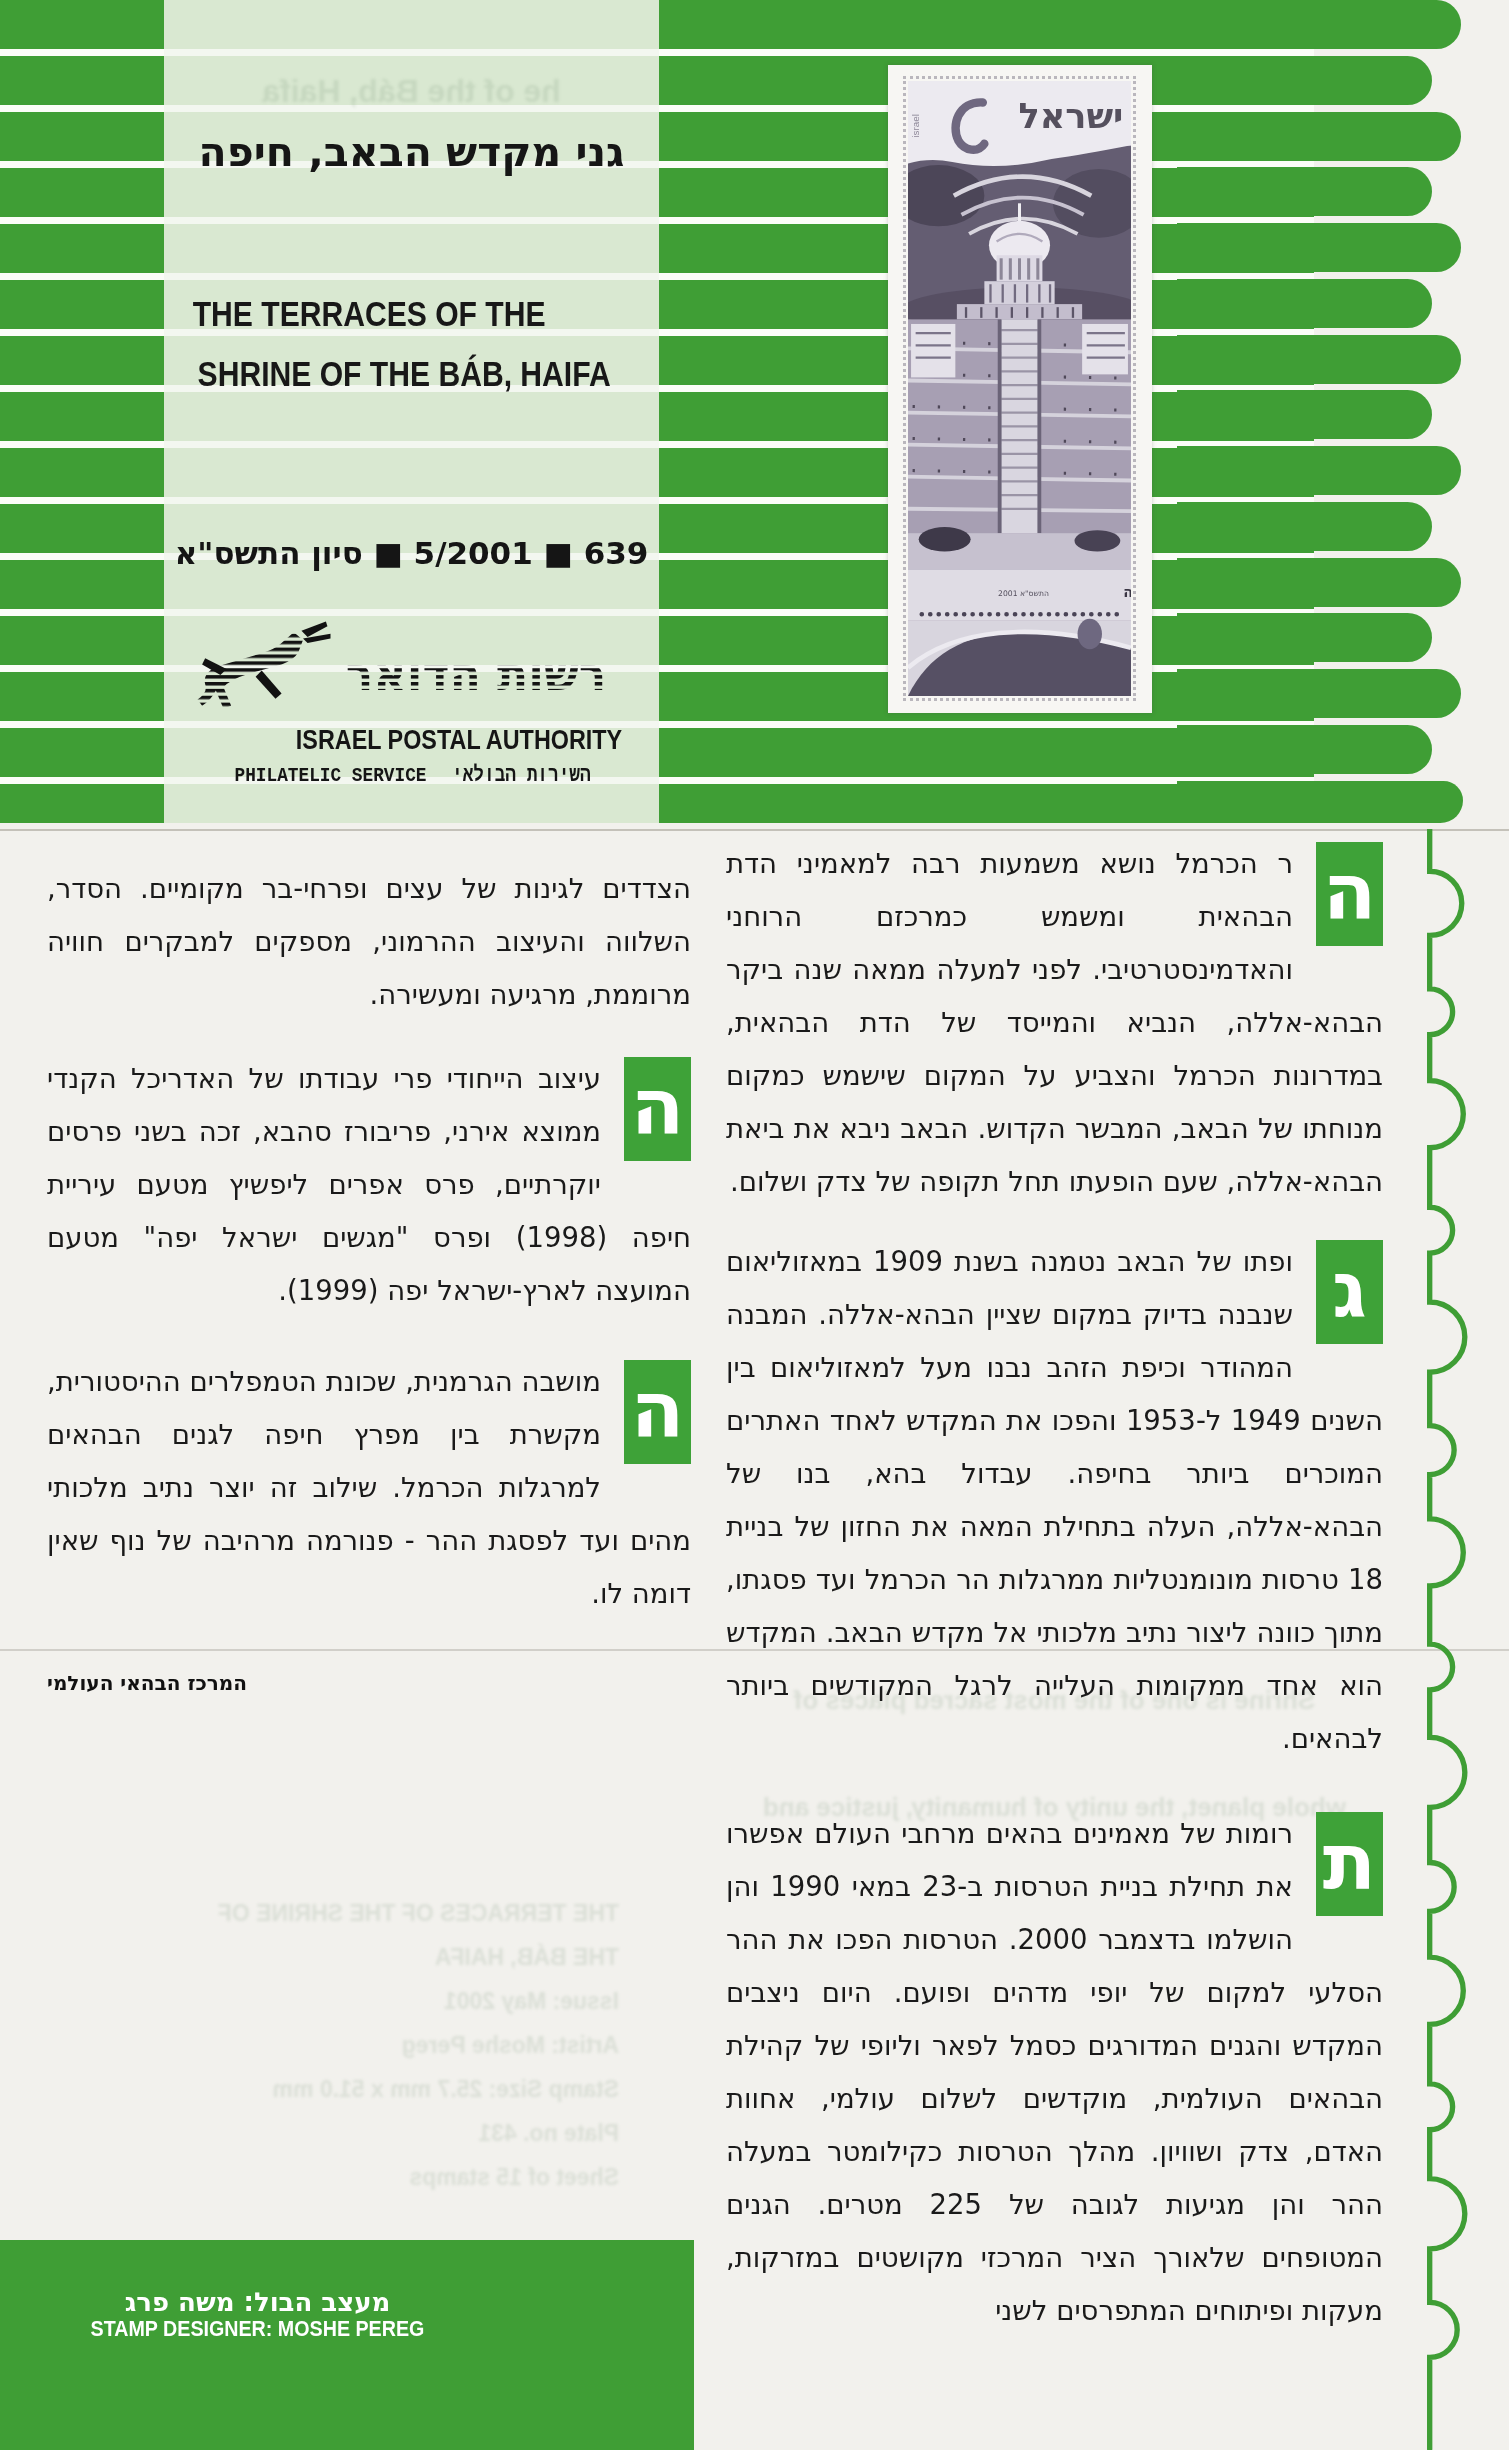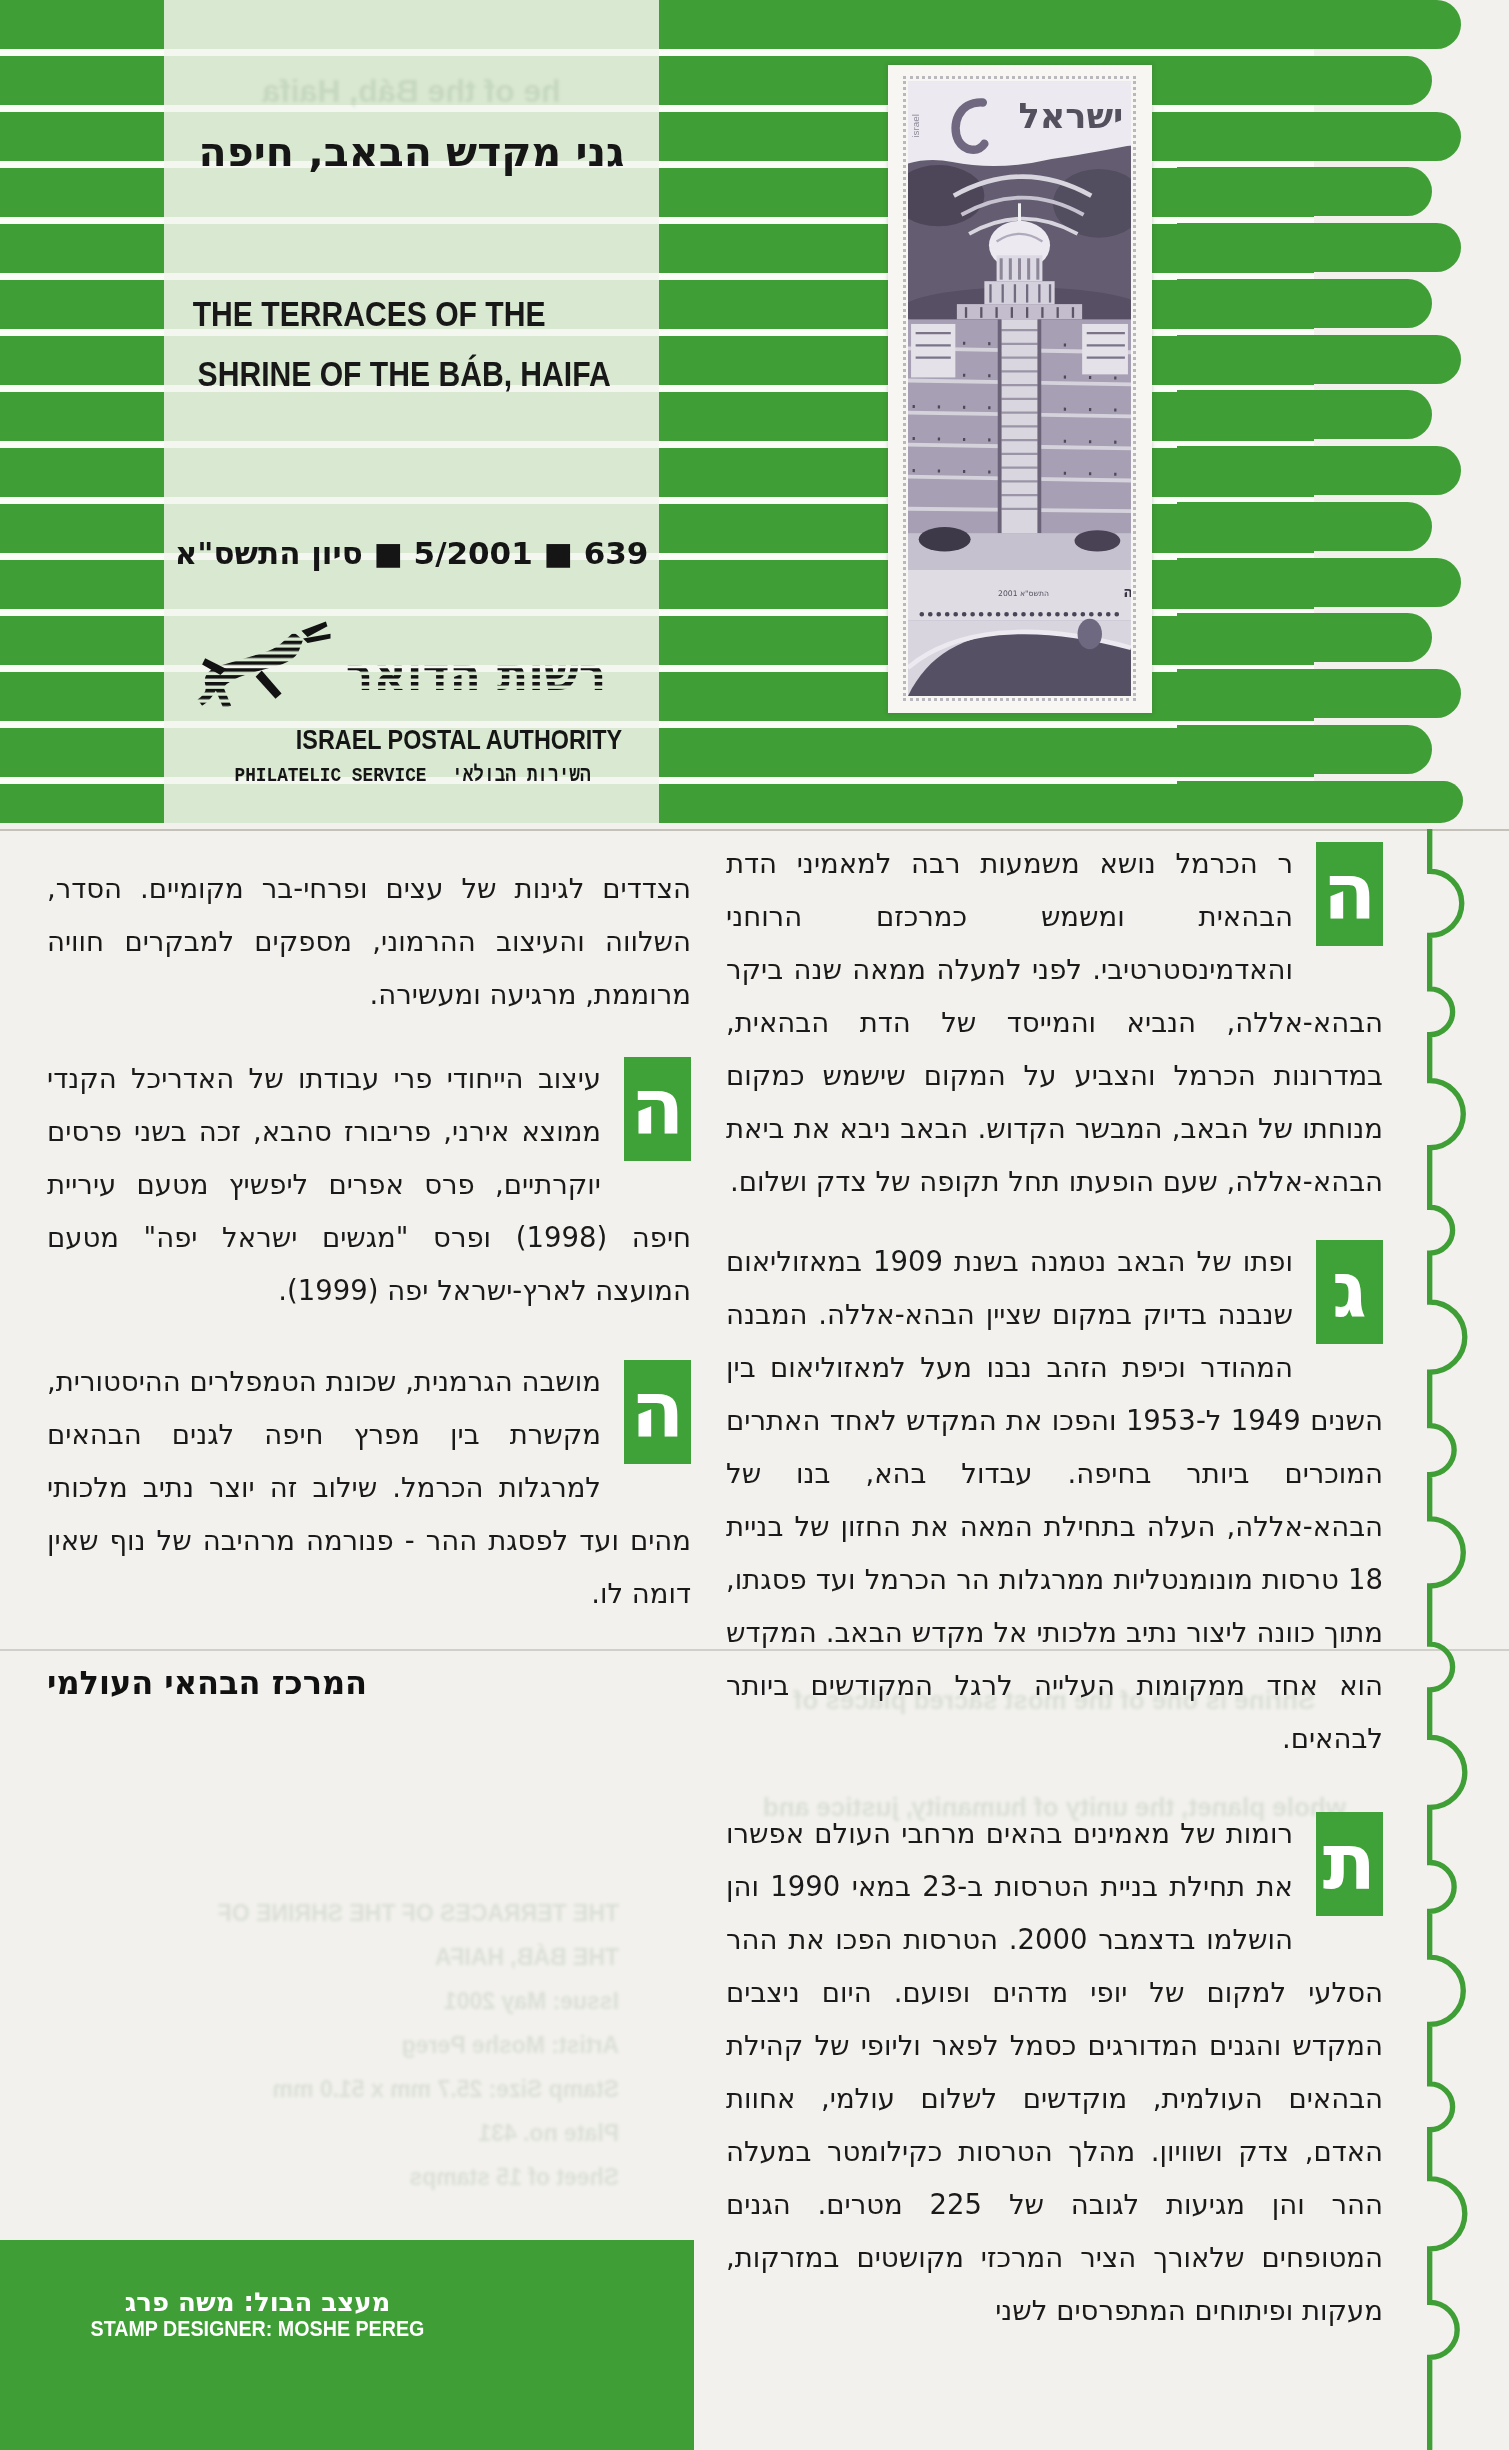--- a/index.html
+++ b/index.html
@@ -49,21 +49,21 @@
   
   .crease{position:absolute; left:0; width:100%; height:1.5px; background:rgba(120,115,100,.38);}
   .col{position:absolute; direction:rtl; text-align:justify; color:#1a1a1a;
     font-size:27.5px; line-height:53px; letter-spacing:0;}
   .col p{margin:0;}
   .dropcap{
     float:right; width:67px; height:104px; margin:4.6px 0 6.1px 23px;
     background:#3ea238; color:#fff; font-size:78px; line-height:101px;
     text-align:center; font-weight:bold;
   }
-  .sec-heading{font-weight:bold; font-size:32px; direction:rtl; text-align:left; color:#111;}
+  .sec-heading{font-weight:bold; font-size:20px; direction:rtl; text-align:left; color:#111;}
   
   .designer-box{
     position:absolute; left:0; top:2240px; width:694px; height:210px; background:#3f9e35;
     color:#fff; box-sizing:border-box; padding:47px 191px 0 12px; text-align:center;
   }
   .designer-he{font-size:26px; font-weight:bold; direction:rtl;}
   .designer-en{font-family:"Liberation Sans",sans-serif; font-weight:bold; font-size:21.4px;}
   .designer-en span{display:inline-block; transform:scaleX(.92); white-space:nowrap;}
   
   .wavy{position:absolute; left:1419px; top:829px;}

